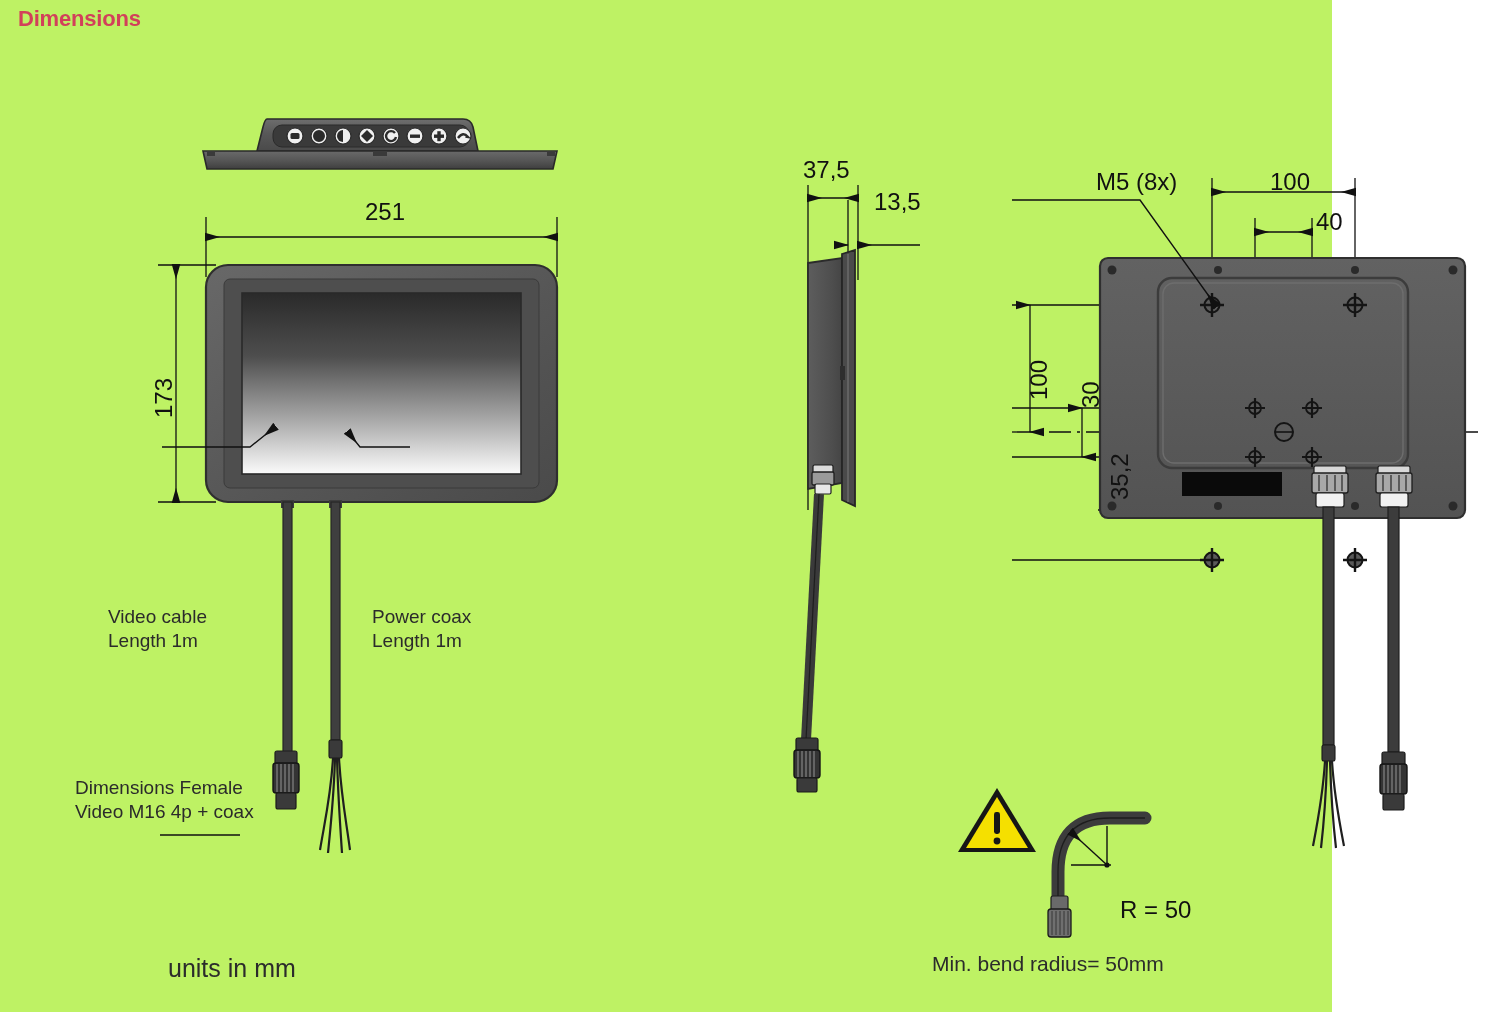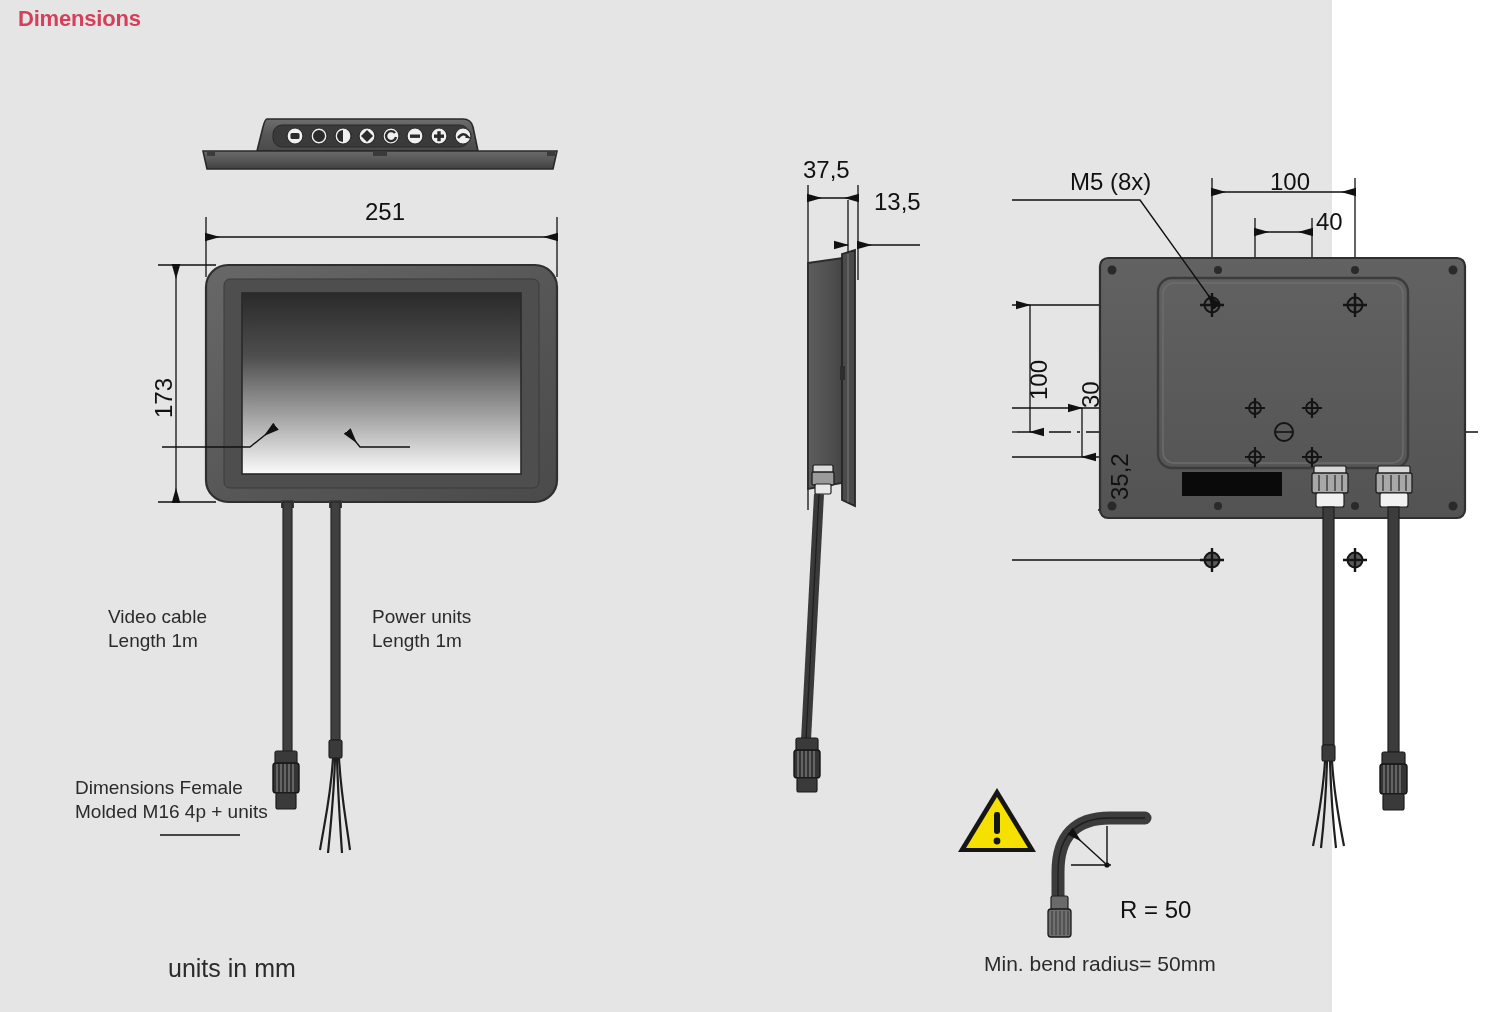--- a/index.html
+++ b/index.html
@@ -7,21 +7,21 @@
     margin: 0; padding: 0;
     width: 1500px; height: 1012px;
     background: #ffffff;
     font-family: "Liberation Sans", sans-serif;
     overflow: hidden;
   }
   #page {
     position: relative;
     width: 1332px;
     height: 1012px;
-    background: #e5e5e5;
+    background: #bef264;
   }
   .hdr {
     position: absolute;
     left: 18px; top: 6px;
     font-size: 22px;
     font-weight: bold;
     color: #d2405a;
     letter-spacing: -0.2px;
   }
   .caption {
@@ -177,23 +177,23 @@
         <path d="M40,640 L120,640"></path>
       </g>
     </svg>
   </div>
 
   <div class="dimtext" style="left:365px; top:198px;">251</div>
   <div class="dimtext vert" style="left:150px; top:418px;">173</div>
 
   <div class="caption" style="left:108px; top:605px;"><span>Video cable</span><br><span>Length 1m</span></div>
 
-  <div class="caption" style="left:372px; top:605px;"><span>Power units</span><br><span>Length 1m</span></div>
-
-  <div class="caption" style="left:75px; top:776px;"><span>Dimensions Female</span><br><span>Molded M16 4p + units</span></div>
+  <div class="caption" style="left:372px; top:605px;"><span>Power coax</span><br><span>Length 1m</span></div>
+
+  <div class="caption" style="left:75px; top:776px;"><span>Dimensions Female</span><br><span>Video M16 4p + coax</span></div>
 
   <div class="caption" style="left:168px; top:952px; font-size:25px;">units in mm</div>
 
   <div class="vw" style="left:780px; top:150px; width:180px; height:660px;">
     <svg width="180" height="660" viewBox="0 0 180 660">
       <defs>
         <linearGradient id="gSideBody" x1="0" y1="0" x2="1" y2="0">
           <stop offset="0%" stop-color="#5d5d5d"></stop>
           <stop offset="70%" stop-color="#4e4e4e"></stop>
           <stop offset="100%" stop-color="#454545"></stop>
@@ -409,21 +409,21 @@
             <line x1="398" y1="605" x2="398" y2="633"></line>
           <line x1="402" y1="605" x2="402" y2="633"></line>
             <line x1="406" y1="605" x2="406" y2="633"></line>
           <line x1="410" y1="605" x2="410" y2="633"></line>
         </g>
         <rect x="393" y="634" width="21" height="16" rx="2" fill="#3a3a3a" stroke="#1a1a1a" stroke-width="1.2"></rect>
       </g>
     </svg>
   </div>
 
-  <div class="dimtext" style="left:1070px; top:168px;">M5 (8x)</div>
+  <div class="dimtext" style="left:1096px; top:168px;">M5 (8x)</div>
   <div class="dimtext" style="left:1270px; top:168px;">100</div>
   <div class="dimtext" style="left:1272px; top:208px;margin-left:44px;">40</div>
   <div class="dimtext vert" style="left:1025px; top:400px;">100</div>
   <div class="dimtext vert" style="left:1077px; top:408px;">30</div>
   <div class="dimtext vert" style="left:1106px; top:500px;">35,2</div>
 
   <div class="vw" style="left:955px; top:780px; width:230px; height:160px;">
     <svg width="230" height="160" viewBox="0 0 230 160">
       <defs>
         <marker id="arRb" markerWidth="11" markerHeight="9" refX="10" refY="4.5" orient="auto">
@@ -456,15 +456,15 @@
           <line x1="152" y1="85" x2="116" y2="52" marker-end="url(#arRb)"></line>
           <line x1="152" y1="85" x2="152" y2="46"></line>
           <line x1="116" y1="85" x2="156" y2="85"></line>
         </g>
         <circle cx="152" cy="85" r="2.6" fill="#111"></circle>
       </g>
     </svg>
   </div>
 
   <div class="dimtext" style="left:1120px; top:896px;">R = 50</div>
-  <div class="caption" style="left:984px; top:951px; font-size:21px;">Min. bend radius= 50mm</div>
+  <div class="caption" style="left:932px; top:951px; font-size:21px;">Min. bend radius= 50mm</div>
 
 </div>
 
 </body></html>

